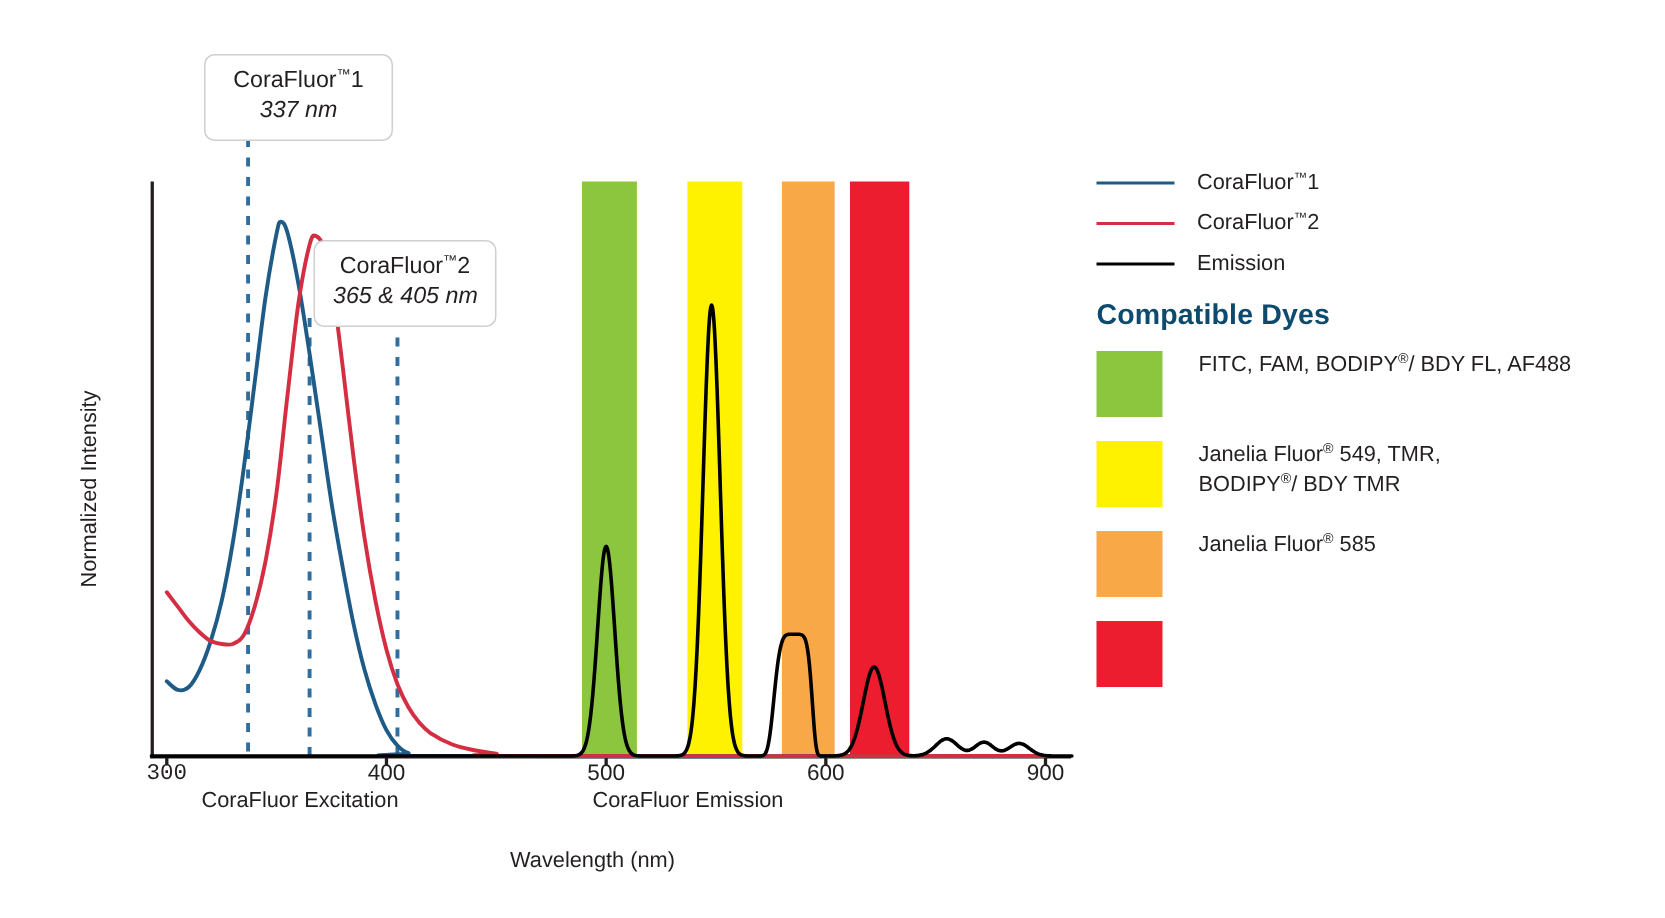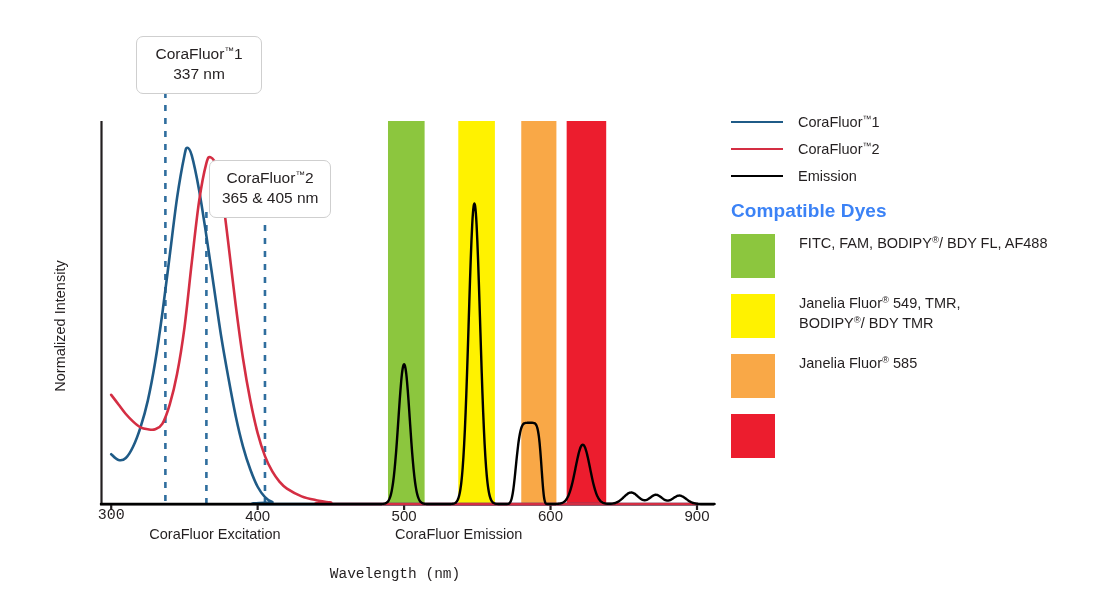--- a/index.html
+++ b/index.html
@@ -19,51 +19,51 @@
     text-align:center;
     color:#231f20;
     font-size:15.5px;
     line-height:1.32;
     padding:7px 12px 8px 12px;
     box-sizing:border-box;
     white-space:nowrap;
     z-index:6;
   }
   .callout .l1{display:block;}
-  .callout .l2{display:block;}
+  .callout .l2{display:block;font-style:italic;}
   .callout sup{font-size:9.5px;vertical-align:0.55em;letter-spacing:0;}
   #callout-cf1{left:136px;top:36px;width:126px;}
   #callout-cf2{left:209px;top:160px;width:122px;}
 
   
   .axis-text{position:absolute;font-size:14.5px;color:#231f20;white-space:nowrap;}
   #ylabel{
     left:-30px;top:318px;width:180px;text-align:center;
     transform:rotate(-90deg);transform-origin:50% 50%;
   }
-  #xtitle{left:0;top:566px;width:790px;text-align:center;font-size:14.5px;font-family:Liberation Mono, monospace;}
-  #sub-exc{left:120px;top:526px;width:190px;text-align:center;}
+  #xtitle{left:0;top:566px;width:790px;text-align:center;font-size:14.5px;}
+  #sub-exc{left:105px;top:526px;width:190px;text-align:center;}
   #sub-emi{left:395px;top:526px;width:190px;text-align:left;}
 
   
   .tick-label{
     position:absolute;font-size:15px;color:#231f20;
     width:60px;text-align:center;top:507px;
   }
 
   
   #legend{position:absolute;left:731px;top:108px;width:370px;}
   .leg-row{display:flex;align-items:center;height:27px;}
   .leg-line{width:52px;height:0;border-top-width:2.6px;border-top-style:solid;margin-right:15px;flex:0 0 auto;}
   .leg-label{font-size:14.5px;color:#231f20;white-space:nowrap;}
   .leg-label sup{font-size:9px;vertical-align:0.55em;}
 
   #dyes-title{
     position:absolute;left:731px;top:200px;
-    font-size:19px;font-weight:bold;color:#3b82f6;letter-spacing:.1px;
+    font-size:19px;font-weight:bold;color:#0c4a6e;letter-spacing:.1px;
   }
   #dyes{position:absolute;left:731px;top:234px;width:375px;}
   .dye-row{display:flex;align-items:flex-start;margin-bottom:16px;min-height:44px;}
   .dye-sw{width:44px;height:44px;margin-right:24px;flex:0 0 auto;}
   .dye-label{font-size:14.5px;line-height:1.35;color:#231f20;}
   .dye-label sup{font-size:9.5px;vertical-align:0.5em;}
   .dye-label .ln{display:block;}
 </style>
 </head>
 <body>

